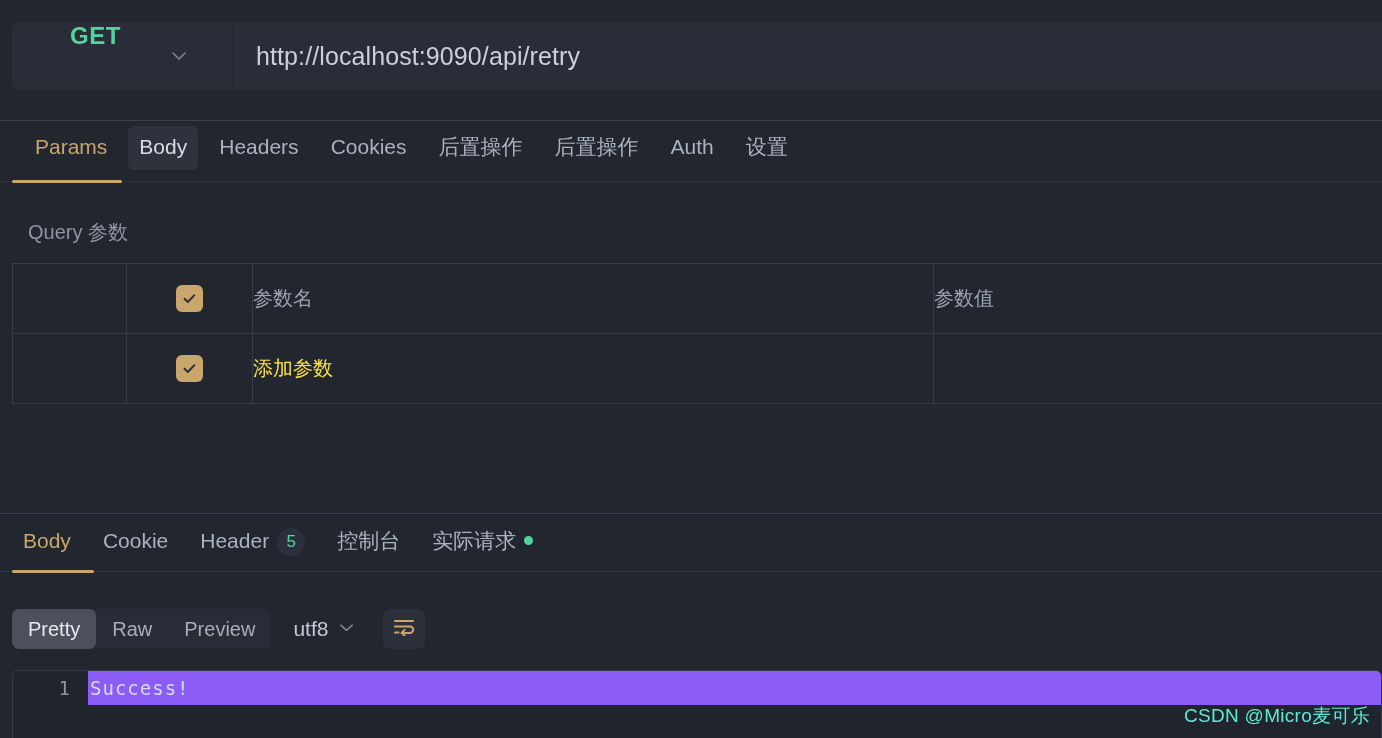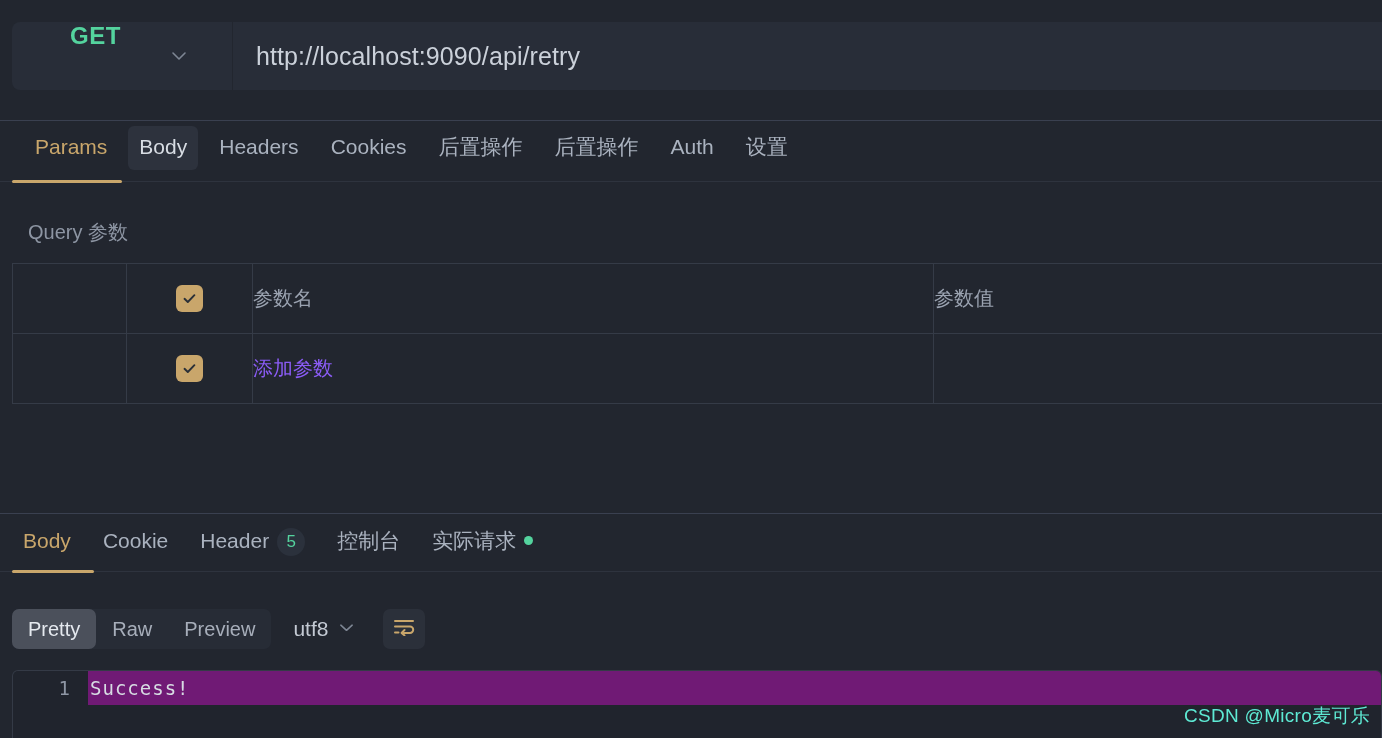--- a/index.html
+++ b/index.html
@@ -138,21 +138,21 @@
     border: 1px solid #353b47;
     height: 69px;
     padding: 0;
     vertical-align: middle;
   }
   .col-drag { width: 113px; }
   .col-check { width: 125px; }
   .col-name  { width: 680px; }
   .cell-pad { padding-left: 20px; font-size: 20px; }
   .hdr-text { color: #9ba3b1; }
-  .ph-text  { color: #8b5cf6; }
+  .ph-text  { color: #fde047; }
   .checkbox {
     width: 27px; height: 27px;
     margin: 0 auto;
     background: #c9a66b;
     border-radius: 6px;
     display: flex;
     align-items: center;
     justify-content: center;
   }
   .checkbox svg { display: block; }
@@ -278,21 +278,21 @@
     color: #8e96a4;
     font-family: "DejaVu Sans Mono", monospace;
     font-size: 19px;
   }
   .line-content {
     flex: 1;
     color: #d7dce3;
     font-family: "DejaVu Sans Mono", monospace;
     font-size: 19px;
     letter-spacing: 1px;
-    background: #701a75;
+    background: #8b5cf6;
     height: 34px;
     line-height: 34px;
     padding-left: 2px;
   }
 
   
   .watermark {
     position: absolute;
     right: 12px;
     bottom: 9px;

